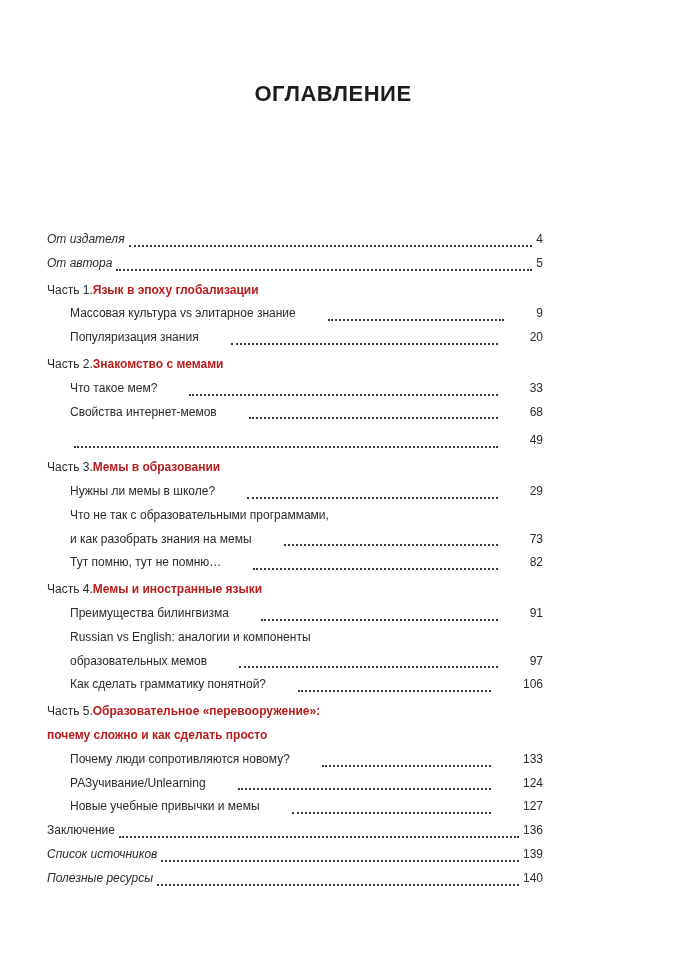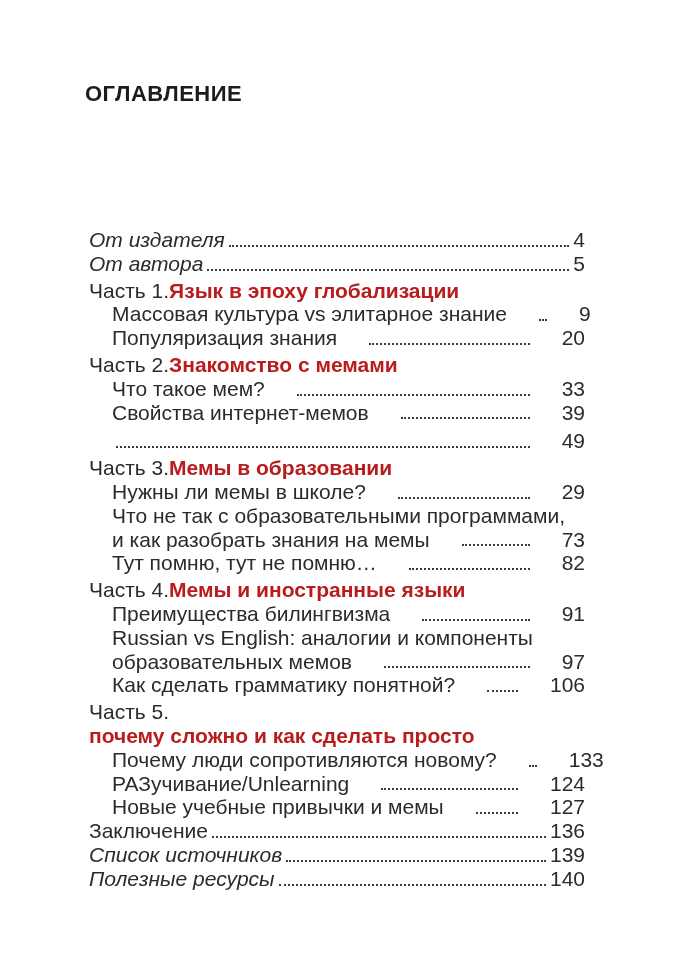--- a/index.html
+++ b/index.html
@@ -14,31 +14,31 @@
     background: #ffffff;
     box-sizing: border-box;
     padding-top: 83px;
     font-family: "Liberation Sans", sans-serif;
     color: #2b2b2b;
     overflow: hidden;
   }
   .title {
     margin: 0 100px 0 85px;
     width: 496px;
-    text-align: left;
+    text-align: center;
     font-size: 22px;
     line-height: 22px;
     font-weight: 700;
     letter-spacing: 0.5px;
     color: #1c1c1c;
   }
   .toc {
-    margin: 123px 0 0 89px;
+    margin: 123px 0 0 47px;
     width: 496px;
-    font-size: 21px;
+    font-size: 12px;
   }
   .row {
     display: flex;
     height: 23.8px;
     line-height: 23.8px;
     white-space: nowrap;
     align-items: stretch;
   }
   .row.part { margin-top: 3px; }
   .row.gap  { margin-top: 5px; }
@@ -94,21 +94,21 @@
         <span class="bold">Знакомство с мемами</span>
       </div>
       <div class="row indent">
         <span class="text">Что такое мем?</span>
         <span class="dots"></span>
         <span class="pagenum">33</span>
       </div>
       <div class="row indent">
         <span class="text">Свойства интернет-мемов</span>
         <span class="dots"></span>
-        <span class="pagenum">39</span>
+        <span class="pagenum">68</span>
       </div>
       <div class="row indent gap">
         <span class="dots"></span>
         <span class="pagenum">49</span>
       </div>
       <div class="row part">
         <span class="prefix">Часть 3. </span>
         <span class="bold">Мемы в образовании</span>
       </div>
       <div class="row indent">
@@ -146,20 +146,21 @@
         <span class="dots"></span>
         <span class="pagenum">97</span>
       </div>
       <div class="row indent">
         <span class="text">Как сделать грамматику понятной?</span>
         <span class="dots"></span>
         <span class="pagenum">106</span>
       </div>
       <div class="row part">
         <span class="prefix">Часть 5. </span>
+        <span class="bold">Образовательное «перевооружение»:</span>
       </div>
       <div class="row">
         <span class="bold">почему сложно и как сделать просто</span>
       </div>
       <div class="row indent">
         <span class="text">Почему люди сопротивляются новому?</span>
         <span class="dots"></span>
         <span class="pagenum">133</span>
       </div>
       <div class="row indent">

